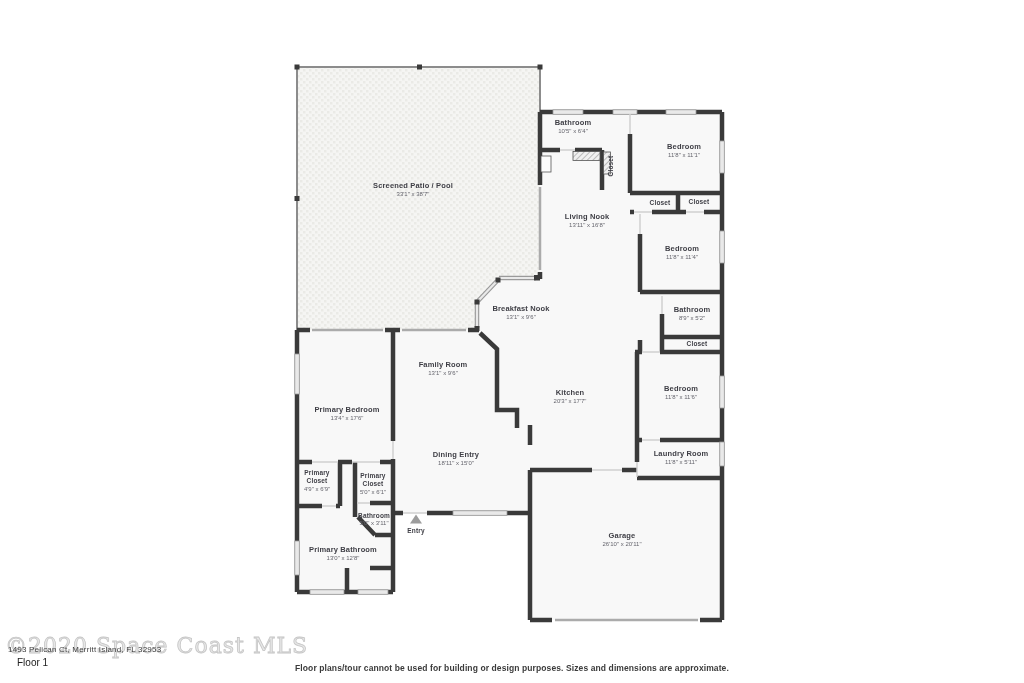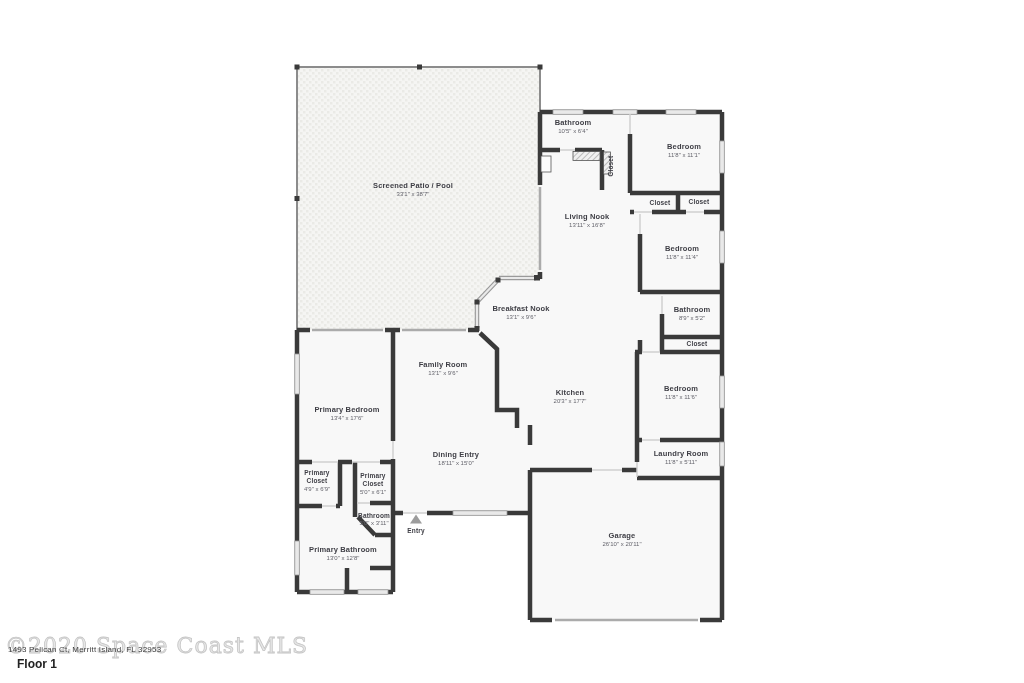--- a/index.html
+++ b/index.html
@@ -10,21 +10,21 @@
   .lbl .nm{font-size:7.5px;font-weight:700;color:#3e3e45;letter-spacing:.15px;}
   .lbl .dm{font-size:6px;color:#65656d;}
   .lbl.wrap{white-space:normal;width:44px;}
   .lbl.vert{transform:translate(-50%,-50%) rotate(-90deg);}
   .lbl.small .nm{font-size:6.5px;}
   .entry-arrow{position:absolute;width:0;height:0;transform:translate(-50%,-50%);
     border-left:6px solid transparent;border-right:6px solid transparent;border-bottom:9px solid #9c9c9c;}
   .watermark{position:absolute;left:5px;top:635px;font-family:"DejaVu Serif", serif;
     font-size:22px;color:#e7e7e7;-webkit-text-stroke:0.8px #c6c6c6;letter-spacing:1px;line-height:1;white-space:nowrap;}
   .address{position:absolute;left:8px;top:645px;font-size:8px;font-weight:400;color:#3d3d3d;letter-spacing:.2px;white-space:nowrap;}
-  .floor-label{position:absolute;left:17px;top:657px;font-size:12px;font-weight:700;color:#222;}
+  .floor-label{position:absolute;left:17px;top:657px;font-size:10px;font-weight:400;color:#222;}
   .disclaimer{position:absolute;left:0;top:663px;width:100%;text-align:center;
     font-size:8.5px;font-weight:700;color:#3b3b3b;letter-spacing:.1px;}
 </style>
 </head>
 <body>
 
 <div class="stage">
 
   <svg class="plan-svg" width="1024" height="683" viewBox="0 0 1024 683">
     <defs>
@@ -224,14 +224,15 @@
     <div class="dm">13'0" x 12'8"</div>
   </div>
   <div class="lbl" style="left:622px;top:540px">
     <div class="nm">Garage</div>
     <div class="dm">26'10" x 20'11"</div>
   </div>
 
   <div class="watermark">©2020 Space Coast MLS</div>
   <div class="address">1493 Pelican Ct, Merritt Island, FL 32953</div>
   <div class="floor-label">Floor 1</div>
+  <div class="disclaimer">Floor plans/tour cannot be used for building or design purposes. Sizes and dimensions are approximate.</div>
 
 </div>
 
 </body></html>

